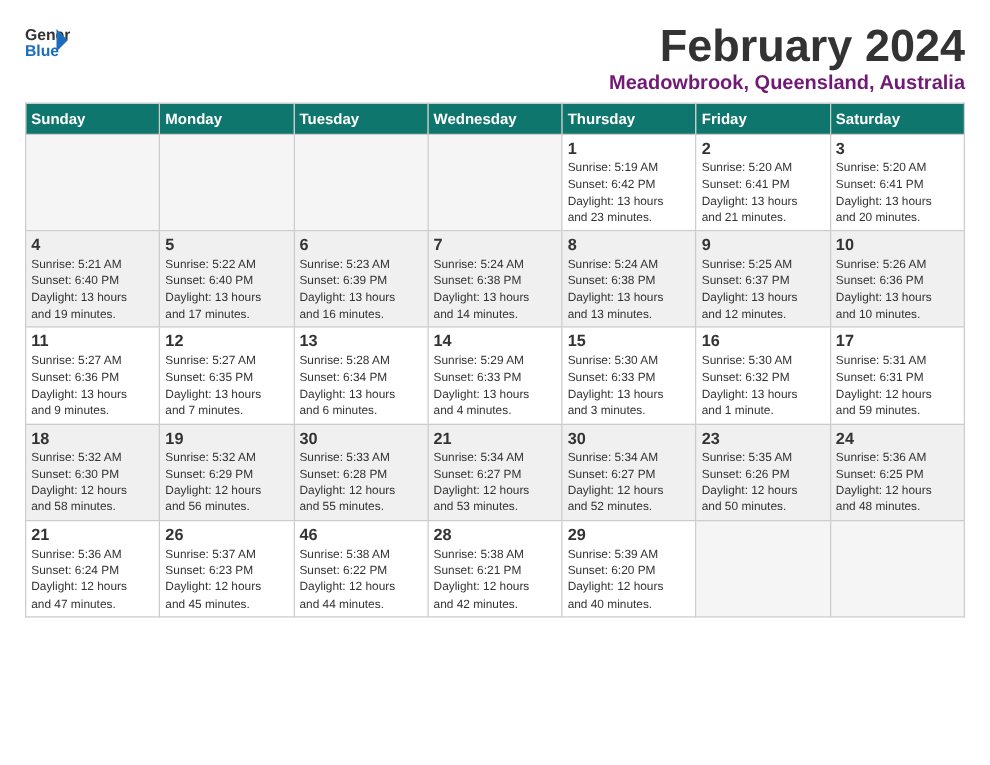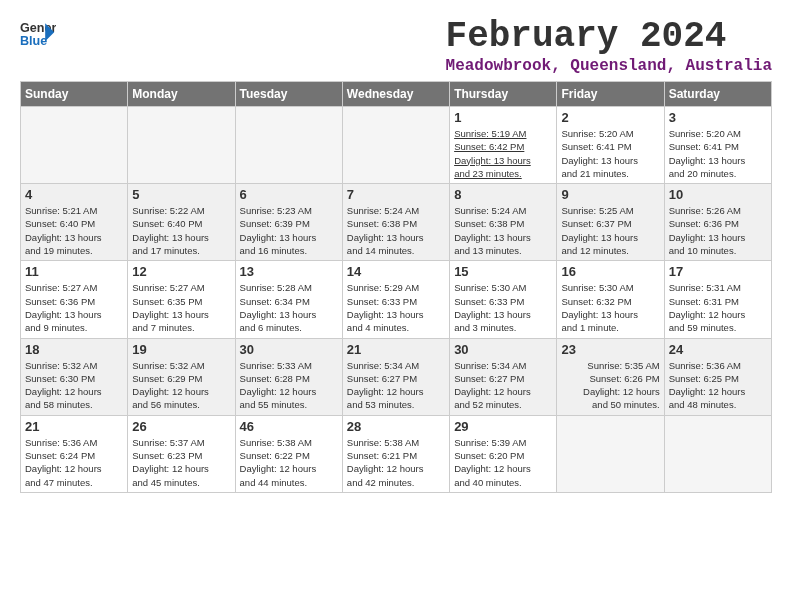--- a/index.html
+++ b/index.html
@@ -19,39 +19,39 @@
     .logo {
       display: flex;
       align-items: center;
       gap: 4px;
     }
     .logo-icon {
       width: 36px;
       height: 36px;
     }
     .title-block {
-      font-family: Liberation Mono, monospace;
+      text-align: right;
     }
     .main-title {
       font-size: 36px;
       font-weight: bold;
       color: #333;
     }
     .subtitle {
       font-size: 16px;
       color: #701a75;
       font-weight: bold;
     }
     .calendar {
       width: 100%;
       border-collapse: collapse;
       margin-top: 6px;
     }
     .calendar th {
-      background: #737373;
+      background: #0f766e;
       color: #fff;
       font-size: 12px;
       font-weight: bold;
       padding: 5px 4px;
       border: 1px solid #ccc;
       text-align: left;
     }
     .calendar td {
       border: 1px solid #ccc;
       vertical-align: top;
@@ -109,21 +109,21 @@
       </tr>
   </thead>
   <tbody id="calendar-body">
   <tr>
         <td class="empty"></td>
         <td class="empty"></td>
         <td class="empty"></td>
         <td class="empty"></td>
         <td>
           <div class="day-number">1</div>
-          <div class="day-info" style="white-space: pre-line; text-decoration: underline;">Sunrise: 5:19 AM
+          <div class="day-info" style="white-space: pre-line;">Sunrise: 5:19 AM
 Sunset: 6:42 PM
 Daylight: 13 hours
 and 23 minutes.</div>
         </td>
         <td>
           <div class="day-number">2</div>
           <div class="day-info" style="white-space: pre-line;">Sunrise: 5:20 AM
 Sunset: 6:41 PM
 Daylight: 13 hours
 and 21 minutes.</div>
@@ -269,21 +269,21 @@
         </td>
         <td>
           <div class="day-number">30</div>
           <div class="day-info" style="white-space: pre-line;">Sunrise: 5:34 AM
 Sunset: 6:27 PM
 Daylight: 12 hours
 and 52 minutes.</div>
         </td>
         <td>
           <div class="day-number">23</div>
-          <div class="day-info" style="white-space: pre-line; text-align: right;">Sunrise: 5:35 AM
+          <div class="day-info" style="white-space: pre-line;">Sunrise: 5:35 AM
 Sunset: 6:26 PM
 Daylight: 12 hours
 and 50 minutes.</div>
         </td>
         <td>
           <div class="day-number">24</div>
           <div class="day-info" style="white-space: pre-line;">Sunrise: 5:36 AM
 Sunset: 6:25 PM
 Daylight: 12 hours
 and 48 minutes.</div>

